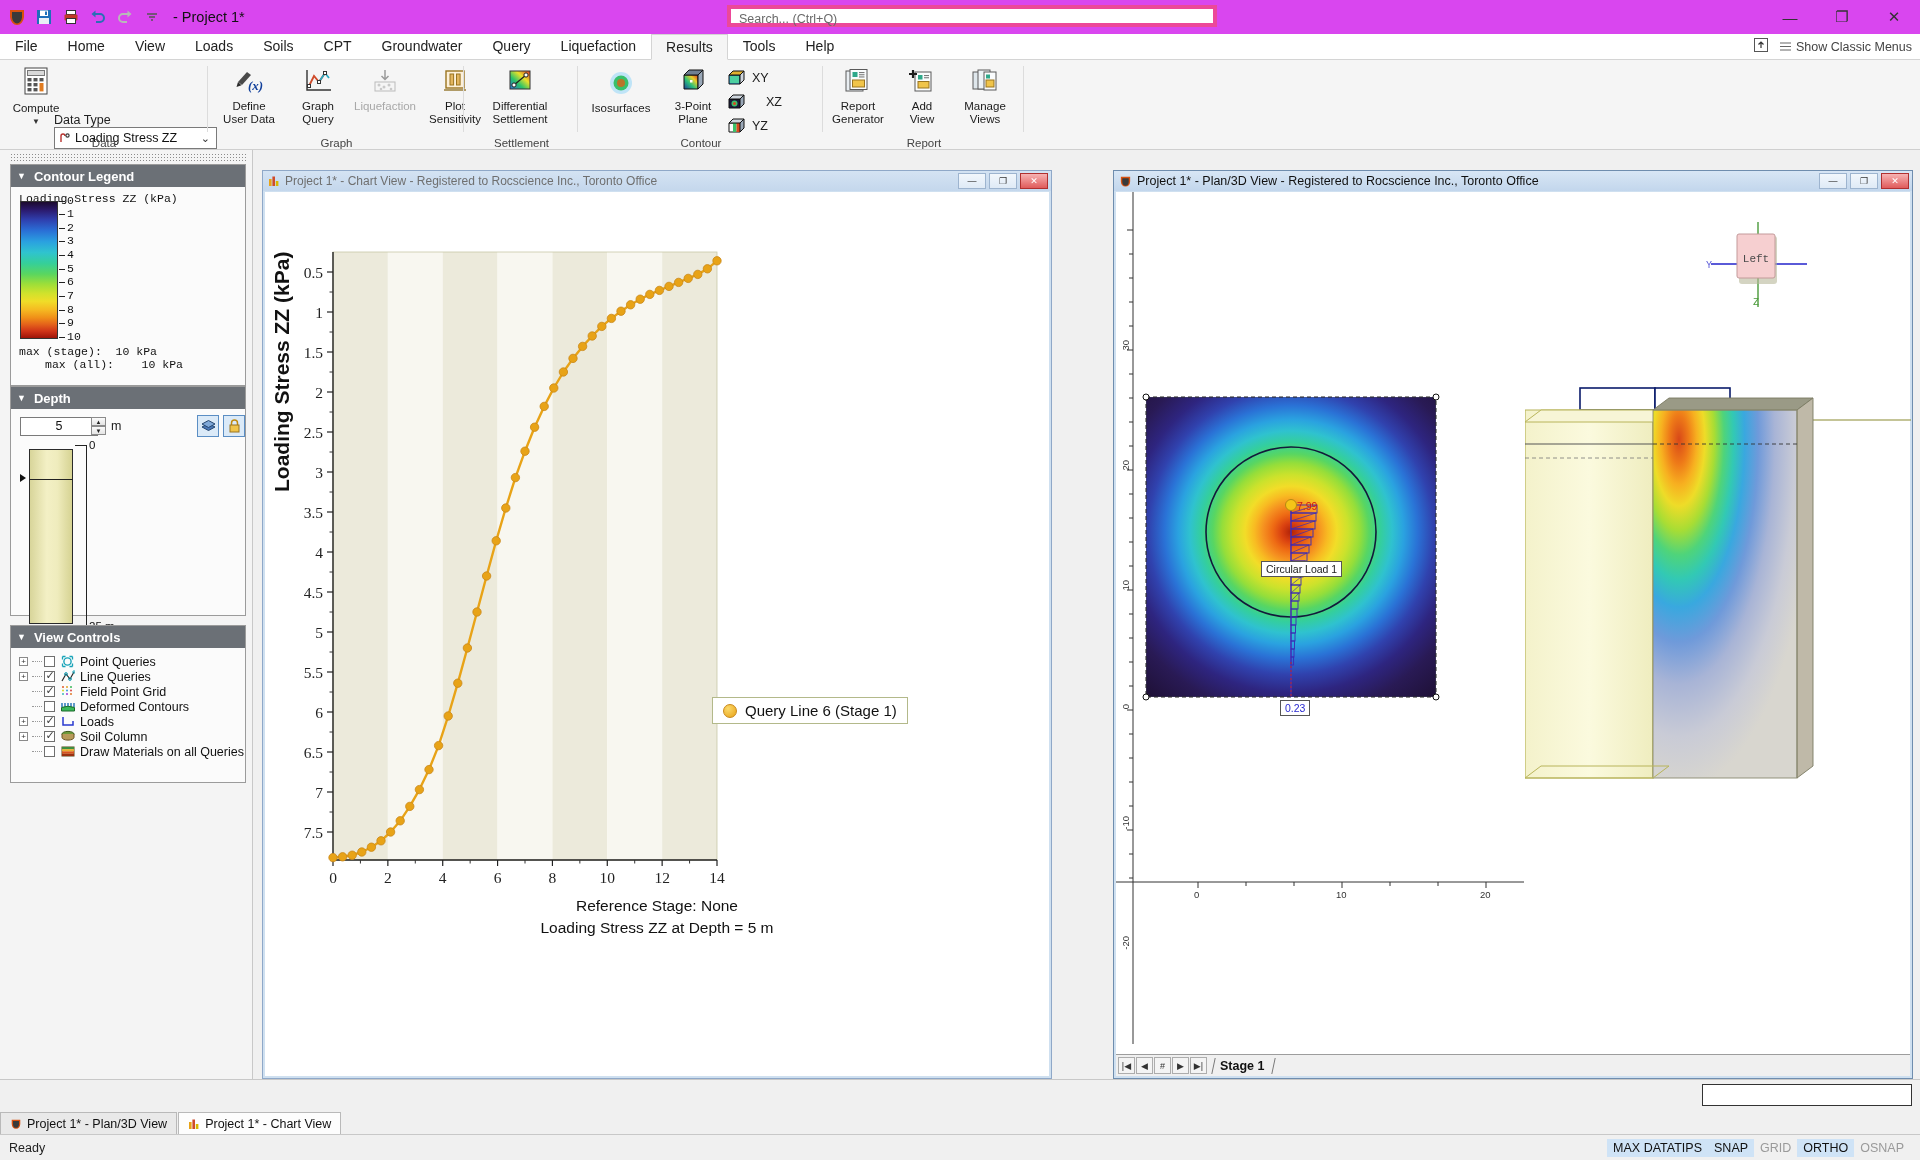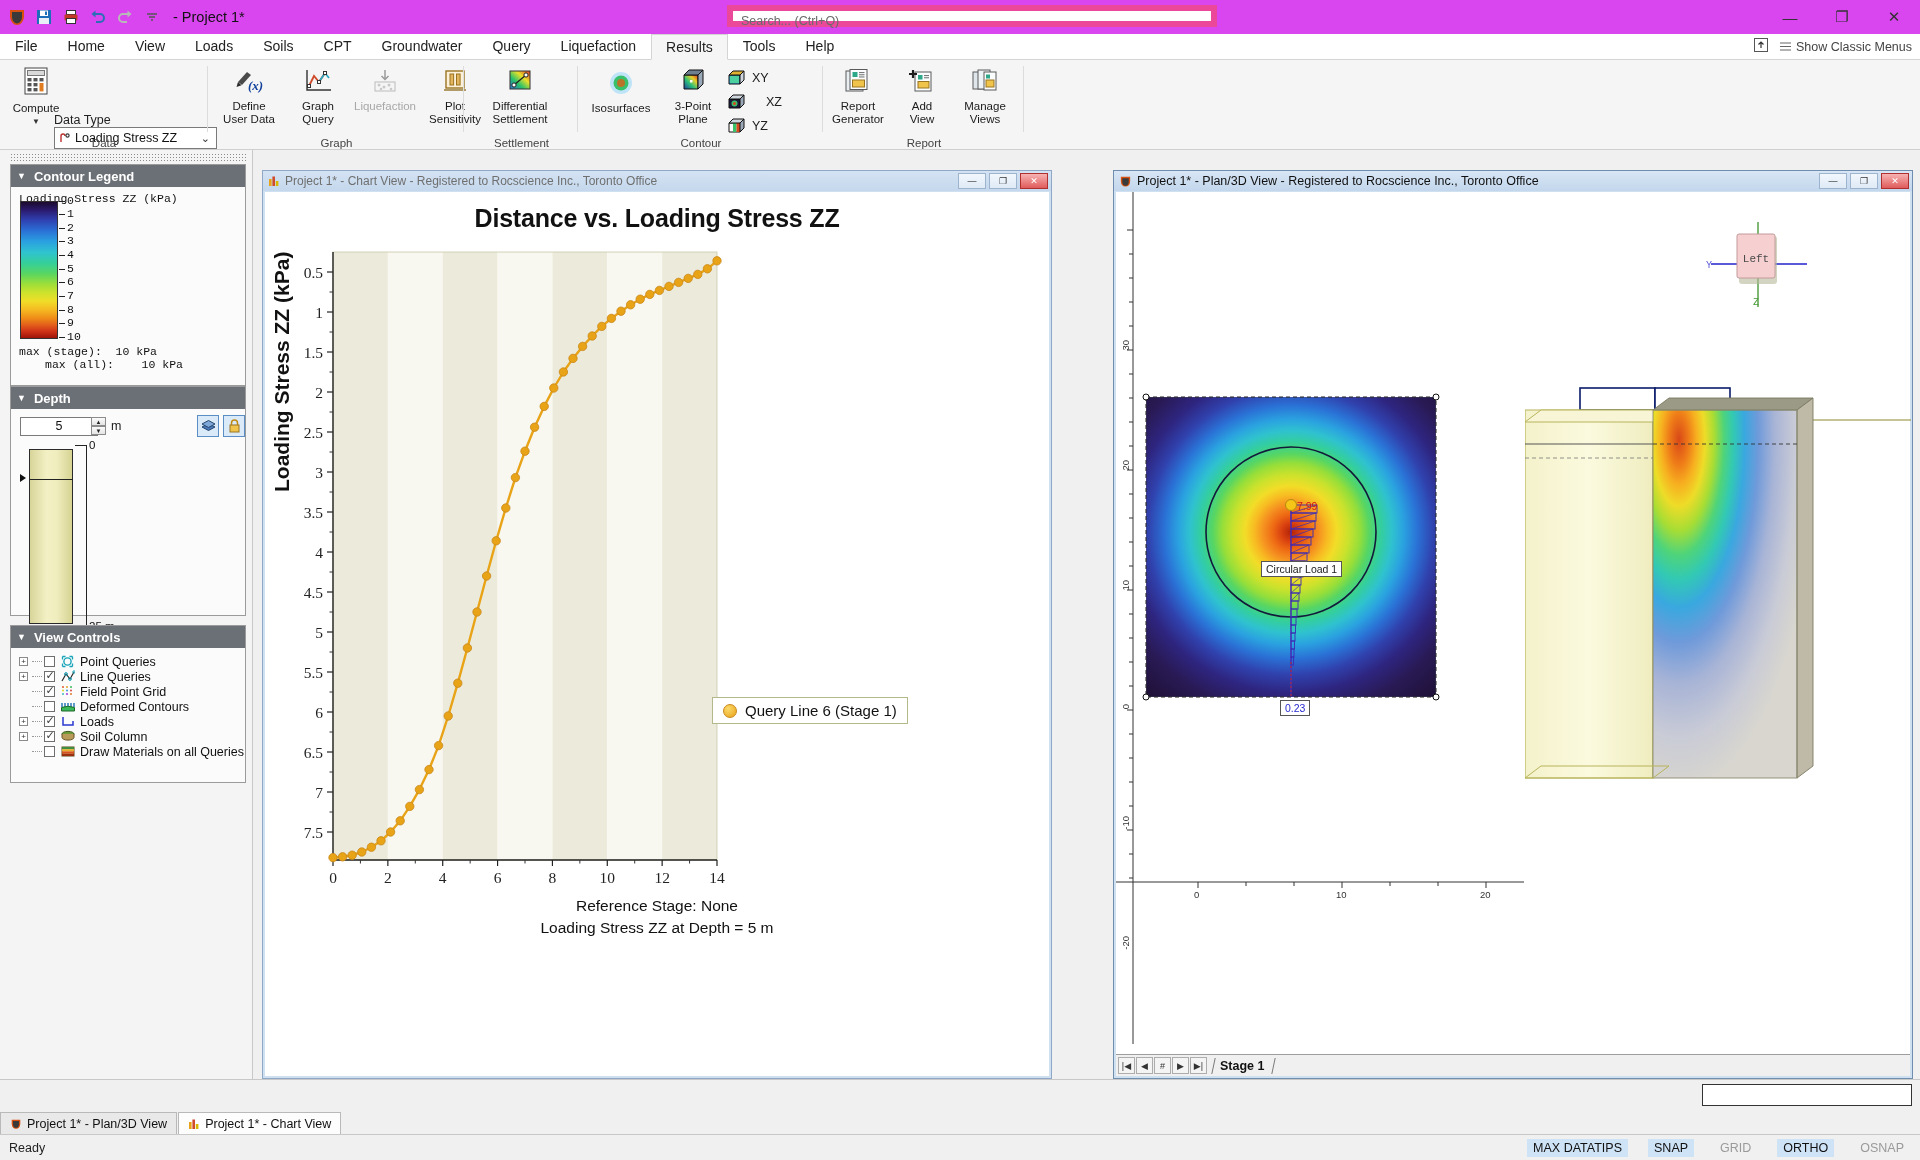--- a/index.html
+++ b/index.html
@@ -15,21 +15,21 @@
   
   #titlebar{
     position:absolute; left:0; top:0; width:1920px; height:34px;
     background:#d946ef; display:flex; align-items:center;
   }
   .qat{ display:flex; align-items:center; gap:5px; padding-left:6px; }
   .qicon{ width:22px; height:22px; display:flex; align-items:center; justify-content:center; }
   .apptitle{ margin-left:10px; font-size:14.5px; color:#111; }
   .searchbox{
     position:absolute; left:727px; top:5px; width:490px; height:22px;
-    border:6px solid #ec4899; background:#fff; font-size:12.5px; color:#6a6a6a;
+    border:4px solid #ec4899; background:#fff; font-size:12.5px; color:#6a6a6a;
     padding:0 8px; line-height:20px;
   }
   .wbtns{ position:absolute; right:0; top:0; height:34px; display:flex; }
   .wbtn{ width:52px; height:34px; display:flex; align-items:center; justify-content:center; font-size:15px; color:#333;}
 
   
   #ribbontabs{
     position:absolute; left:0; top:34px; width:1920px; height:26px;
     background:#fff; border-bottom:1px solid #d4d4d4; display:flex; align-items:flex-end;
   }
@@ -180,21 +180,21 @@
   .doctab{
     display:flex; align-items:center; gap:5px; height:22px; padding:0 9px; font-size:12.5px;
     border:1px solid #b9b9b9; border-bottom:none; background:#e9e9e9; color:#111;
   }
   .doctab.active{ background:#fdfdfd; }
   #statusbar{
     position:absolute; left:0; top:1134px; width:1920px; height:26px; background:#f0f0f0;
     border-top:1px solid #c8c8c8; display:flex; align-items:center;
   }
   .ready{ margin-left:9px; font-size:12.5px; color:#222; }
-  .sright{ position:absolute; right:10px; display:flex; gap:20px; align-items:center; }
+  .sright{ position:absolute; right:10px; display:flex; gap:0; align-items:center; }
   .sbadge{ font-size:12.5px; padding:2px 6px; }
   .sbadge.on{ background:#cfe3f6; color:#111; }
   .sbadge.off{ color:#9a9a9a; }
 </style>
 </head>
 <body>
 
 <div id="titlebar">
   <div class="qat">
     <span class="qicon">
@@ -706,21 +706,20 @@
       </svg>
     <span>Project 1* - Chart View - Registered to Rocscience Inc., Toronto Office</span>
     <div class="mdi-btns">
       <div class="mdibtn">—</div>
       <div class="mdibtn">❐</div>
       <div class="mdibtn cl">✕</div>
     </div>
   </div>
 
   <div class="chartbody">
-    <div class="charttitle">Distance vs. Loading Stress ZZ</div>
     <div class="ylabel">Loading Stress ZZ (kPa)</div>
     <div class="footnote" style="top:705px;">Reference Stage: None</div>
     <div class="footnote" style="top:727px;">Loading Stress ZZ at Depth = 5 m</div>
 
     <svg id="plotsvg" width="786" height="690" style="position:absolute;left:0;top:40px;">
         <rect x="68" y="20" width="54.85714285714286" height="608" fill="#eceadb"></rect>
         <rect x="122.85714285714286" y="20" width="54.85714285714286" height="608" fill="#f8f7f0"></rect>
         <rect x="177.71428571428572" y="20" width="54.85714285714283" height="608" fill="#eceadb"></rect>
         <rect x="232.57142857142856" y="20" width="54.85714285714289" height="608" fill="#f8f7f0"></rect>
         <rect x="287.42857142857144" y="20" width="54.85714285714283" height="608" fill="#eceadb"></rect>

